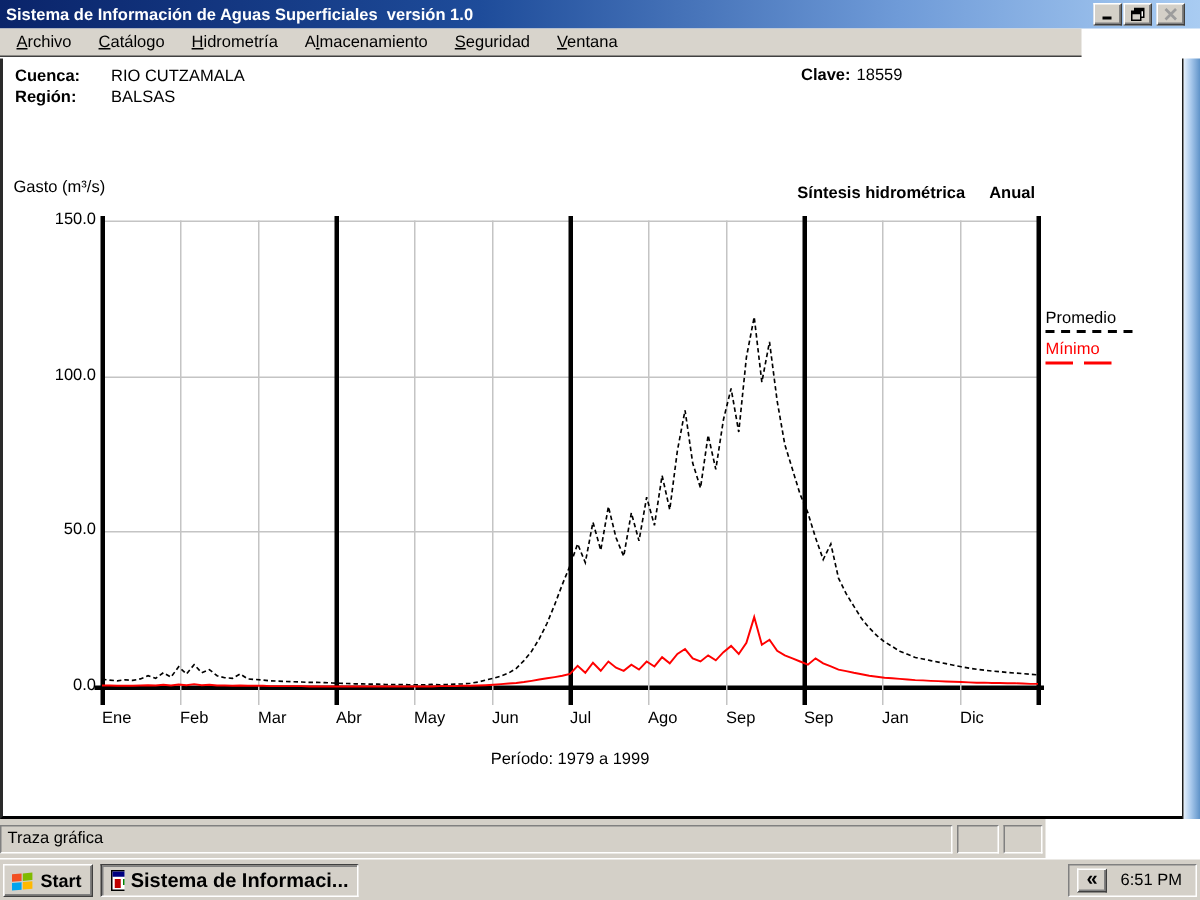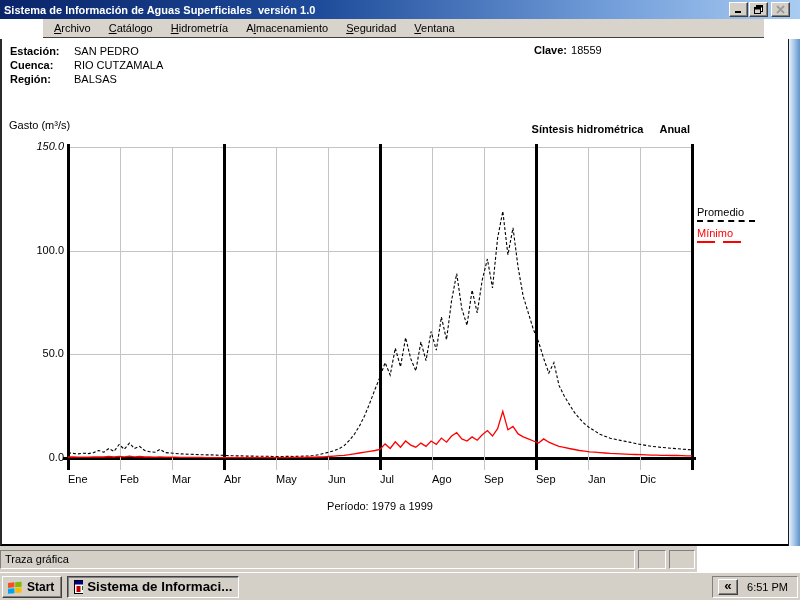--- a/index.html
+++ b/index.html
@@ -12,21 +12,21 @@
     color:#fff;font-weight:bold;display:flex;align-items:center;padding-left:4px;}
   .titlebar .ttl{white-space:pre;}
   .winbtns{position:absolute;right:10px;top:2px;display:flex;}
   .winbtn{width:19px;height:15px;background:#d4d0c8;margin-left:1px;
     border:1px solid;border-color:#ffffff #404040 #404040 #ffffff;
     box-shadow:inset -1px -1px 0 #808080;display:flex;align-items:center;justify-content:center;padding:0;}
   .winbtn.close{margin-left:3px;}
 
   
   .menubar{position:absolute;left:0;top:19px;width:721px;height:19px;background:#d8d4cc;
-    border-bottom:1px solid #404040;display:flex;align-items:center;padding-left:2px;margin-left:43px;}
+    border-bottom:1px solid #404040;display:flex;align-items:center;padding-left:2px;}
   .menu-item{padding:2px 9px;color:#000;}
 
   
   .client{position:absolute;left:0;top:39px;width:788px;height:507px;background:#fff;
     border-left:2px solid #2a2a2a;border-bottom:2px solid #000;}
   .bluestrip{position:absolute;right:0;top:39px;width:12px;height:507px;
     background:linear-gradient(90deg,#e7f1fc 0%,#a9c9ec 45%,#5f93c9 100%);
     border-left:1px solid #1c1c1c;}
 
   .info{position:absolute;left:8px;top:5px;line-height:14px;}
@@ -111,21 +111,20 @@
     <span class="menu-item"><u>C</u>atálogo</span>
     <span class="menu-item"><u>H</u>idrometría</span>
     <span class="menu-item">A<u>l</u>macenamiento</span>
     <span class="menu-item"><u>S</u>eguridad</span>
     <span class="menu-item"><u>V</u>entana</span>
   </div>
 
 <div class="client">
 
   <div class="info">
-    <div><span class="lbl">Estación:</span><span>SAN PEDRO</span></div>
     <div><span class="lbl">Cuenca:</span><span>RIO CUTZAMALA</span></div>
     <div><span class="lbl">Región:</span><span>BALSAS</span></div>
   </div>
 
   <div class="clave">
     <span class="lbl">Clave:</span><span>18559</span>
   </div>
 
   <div class="gasto">Gasto (m³/s)</div>
 
@@ -134,21 +133,21 @@
   </div>
 
   <div class="plot">
       <div class="hgrid axisline" style="top: 310px;"></div>
       <div class="ylab" style="top: 304px;">0.0</div>
       <div class="hgrid" style="top: 207.333px;"></div>
       <div class="ylab" style="top: 200.333px;">50.0</div>
       <div class="hgrid" style="top: 103.667px;"></div>
       <div class="ylab" style="top: 96.6667px;">100.0</div>
       <div class="hgrid" style="top: 0px;"></div>
-      <div class="ylab" style="top: -7px; font-style: italic;">150.0</div>
+      <div class="ylab" style="top: -7px;">150.0</div>
       <div class="vgrid vthick" style="left: -1.5px;"></div>
       <div class="vgrid" style="left: 52px;"></div>
       <div class="vgrid" style="left: 104px;"></div>
       <div class="vgrid vthick" style="left: 154.5px;"></div>
       <div class="vgrid" style="left: 208px;"></div>
       <div class="vgrid" style="left: 260px;"></div>
       <div class="vgrid vthick" style="left: 310.5px;"></div>
       <div class="vgrid" style="left: 364px;"></div>
       <div class="vgrid" style="left: 416px;"></div>
       <div class="vgrid vthick" style="left: 466.5px;"></div>

